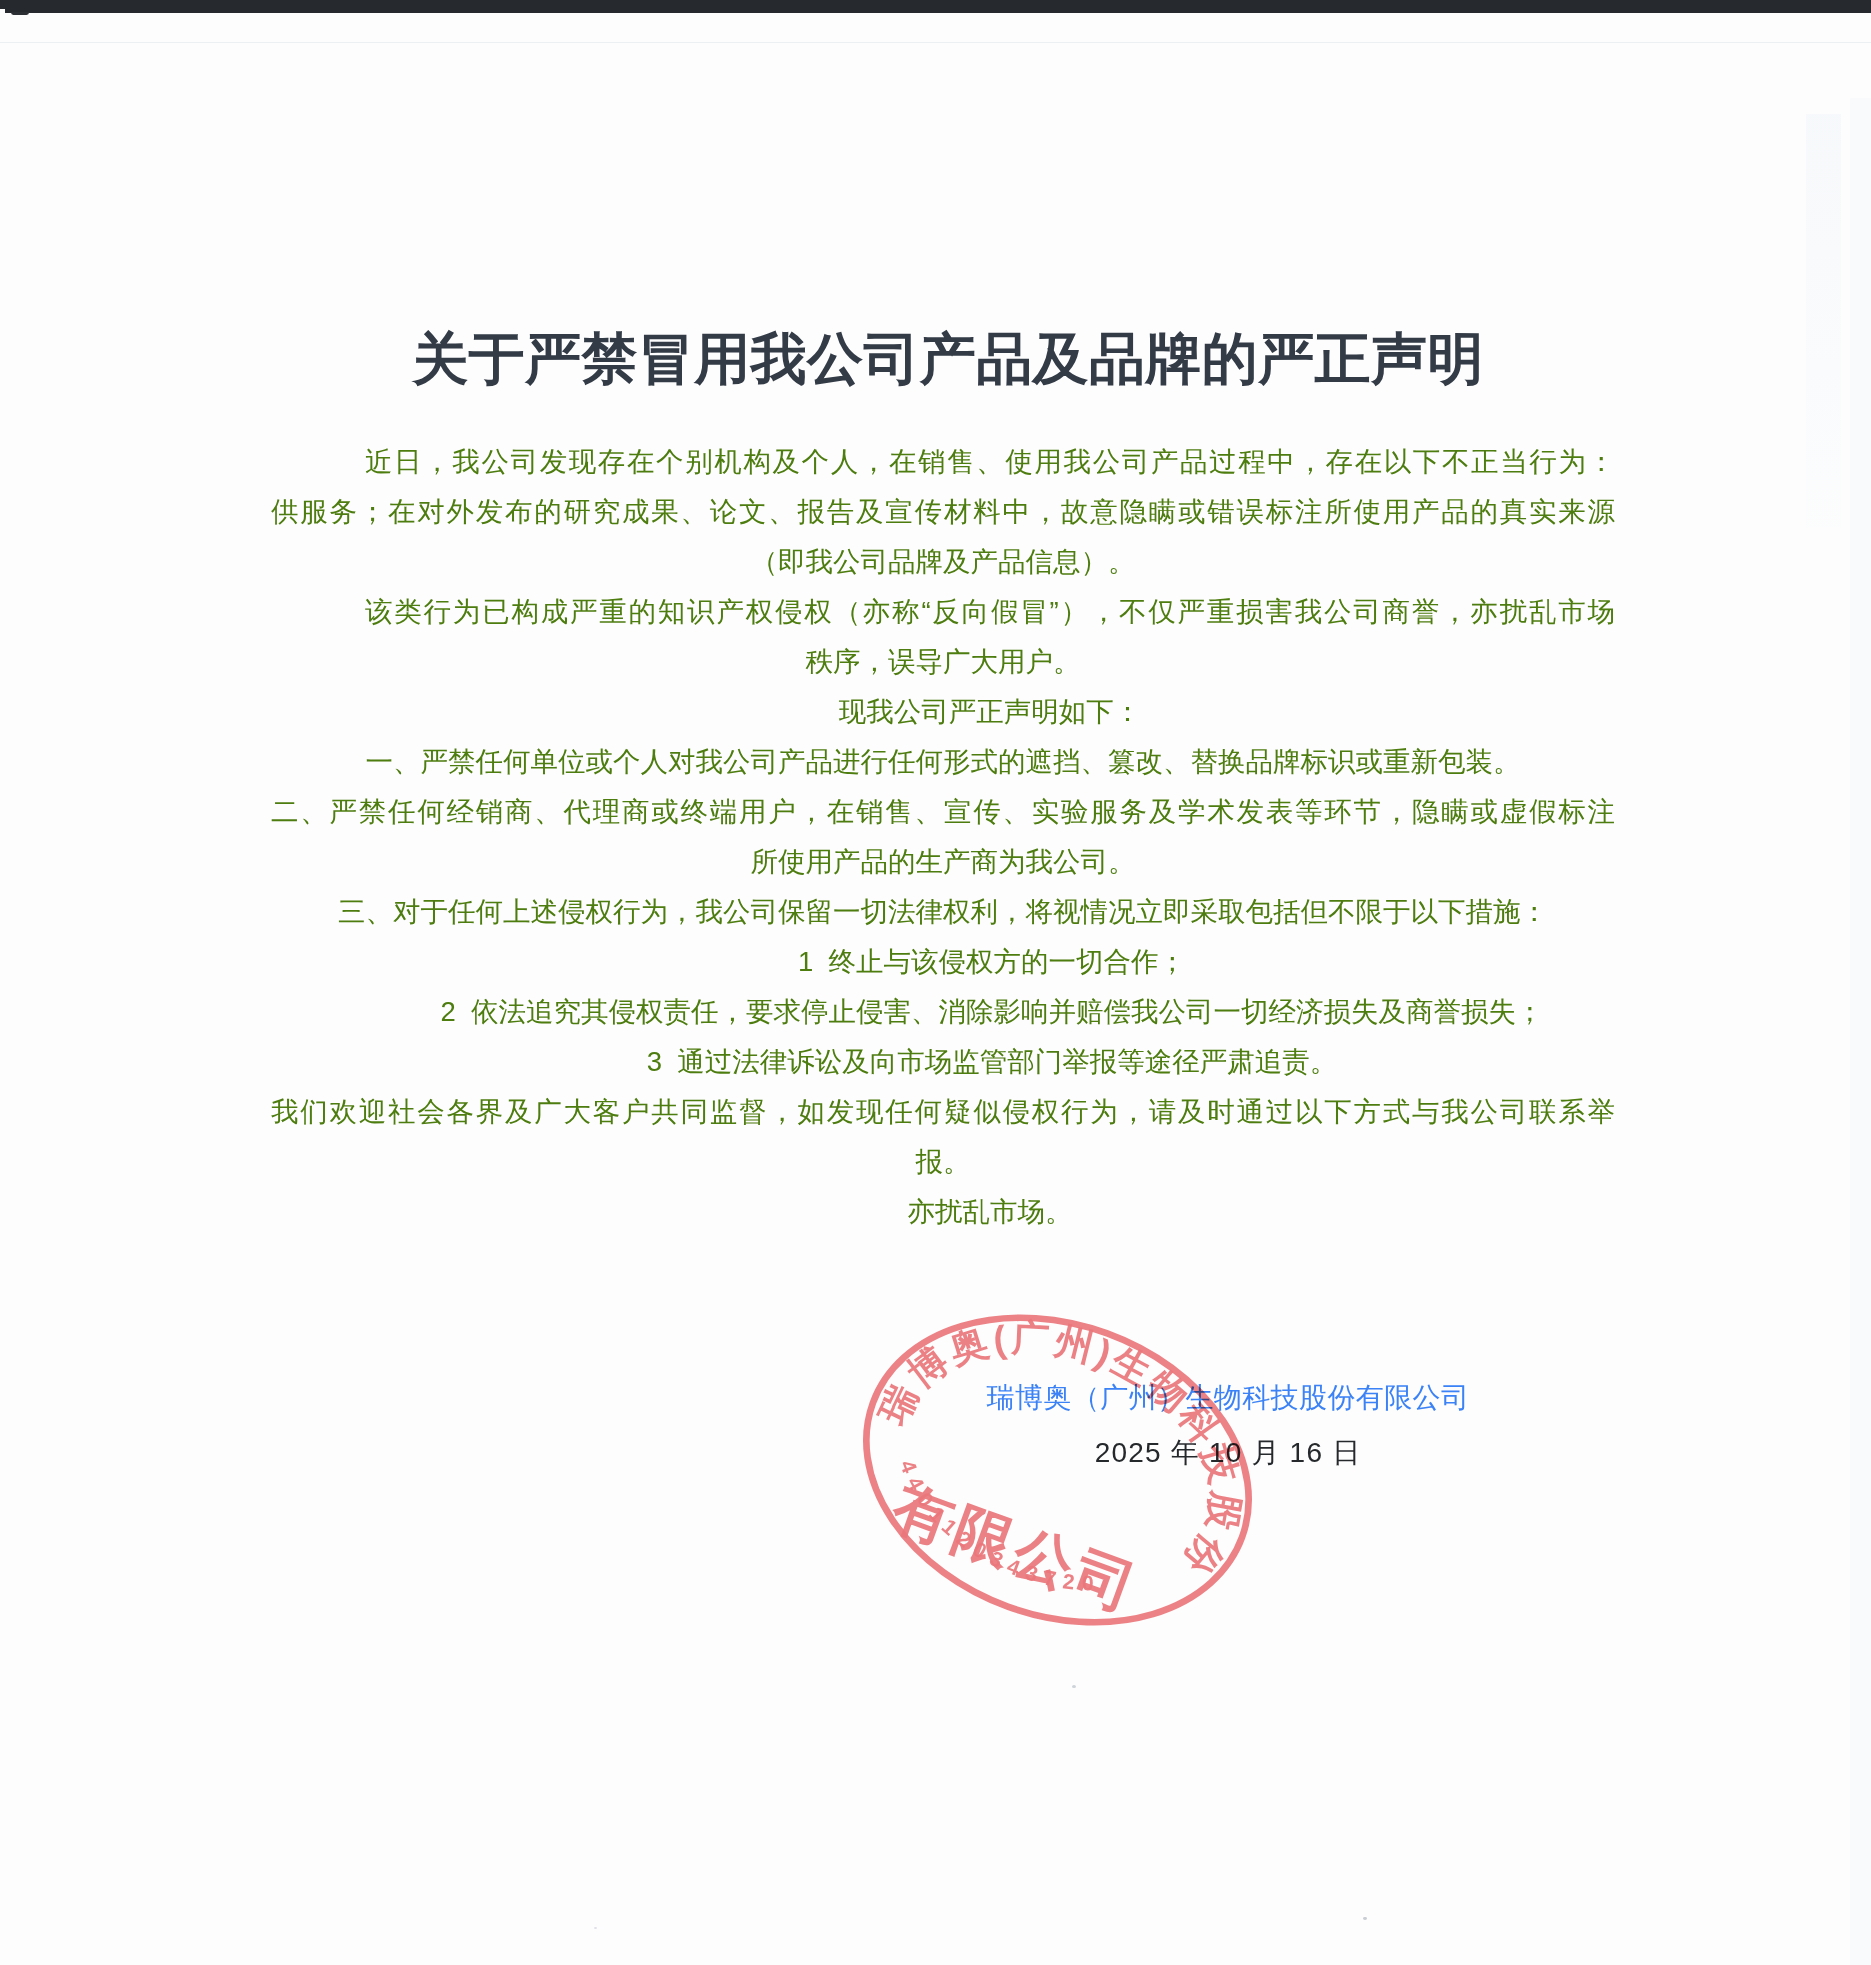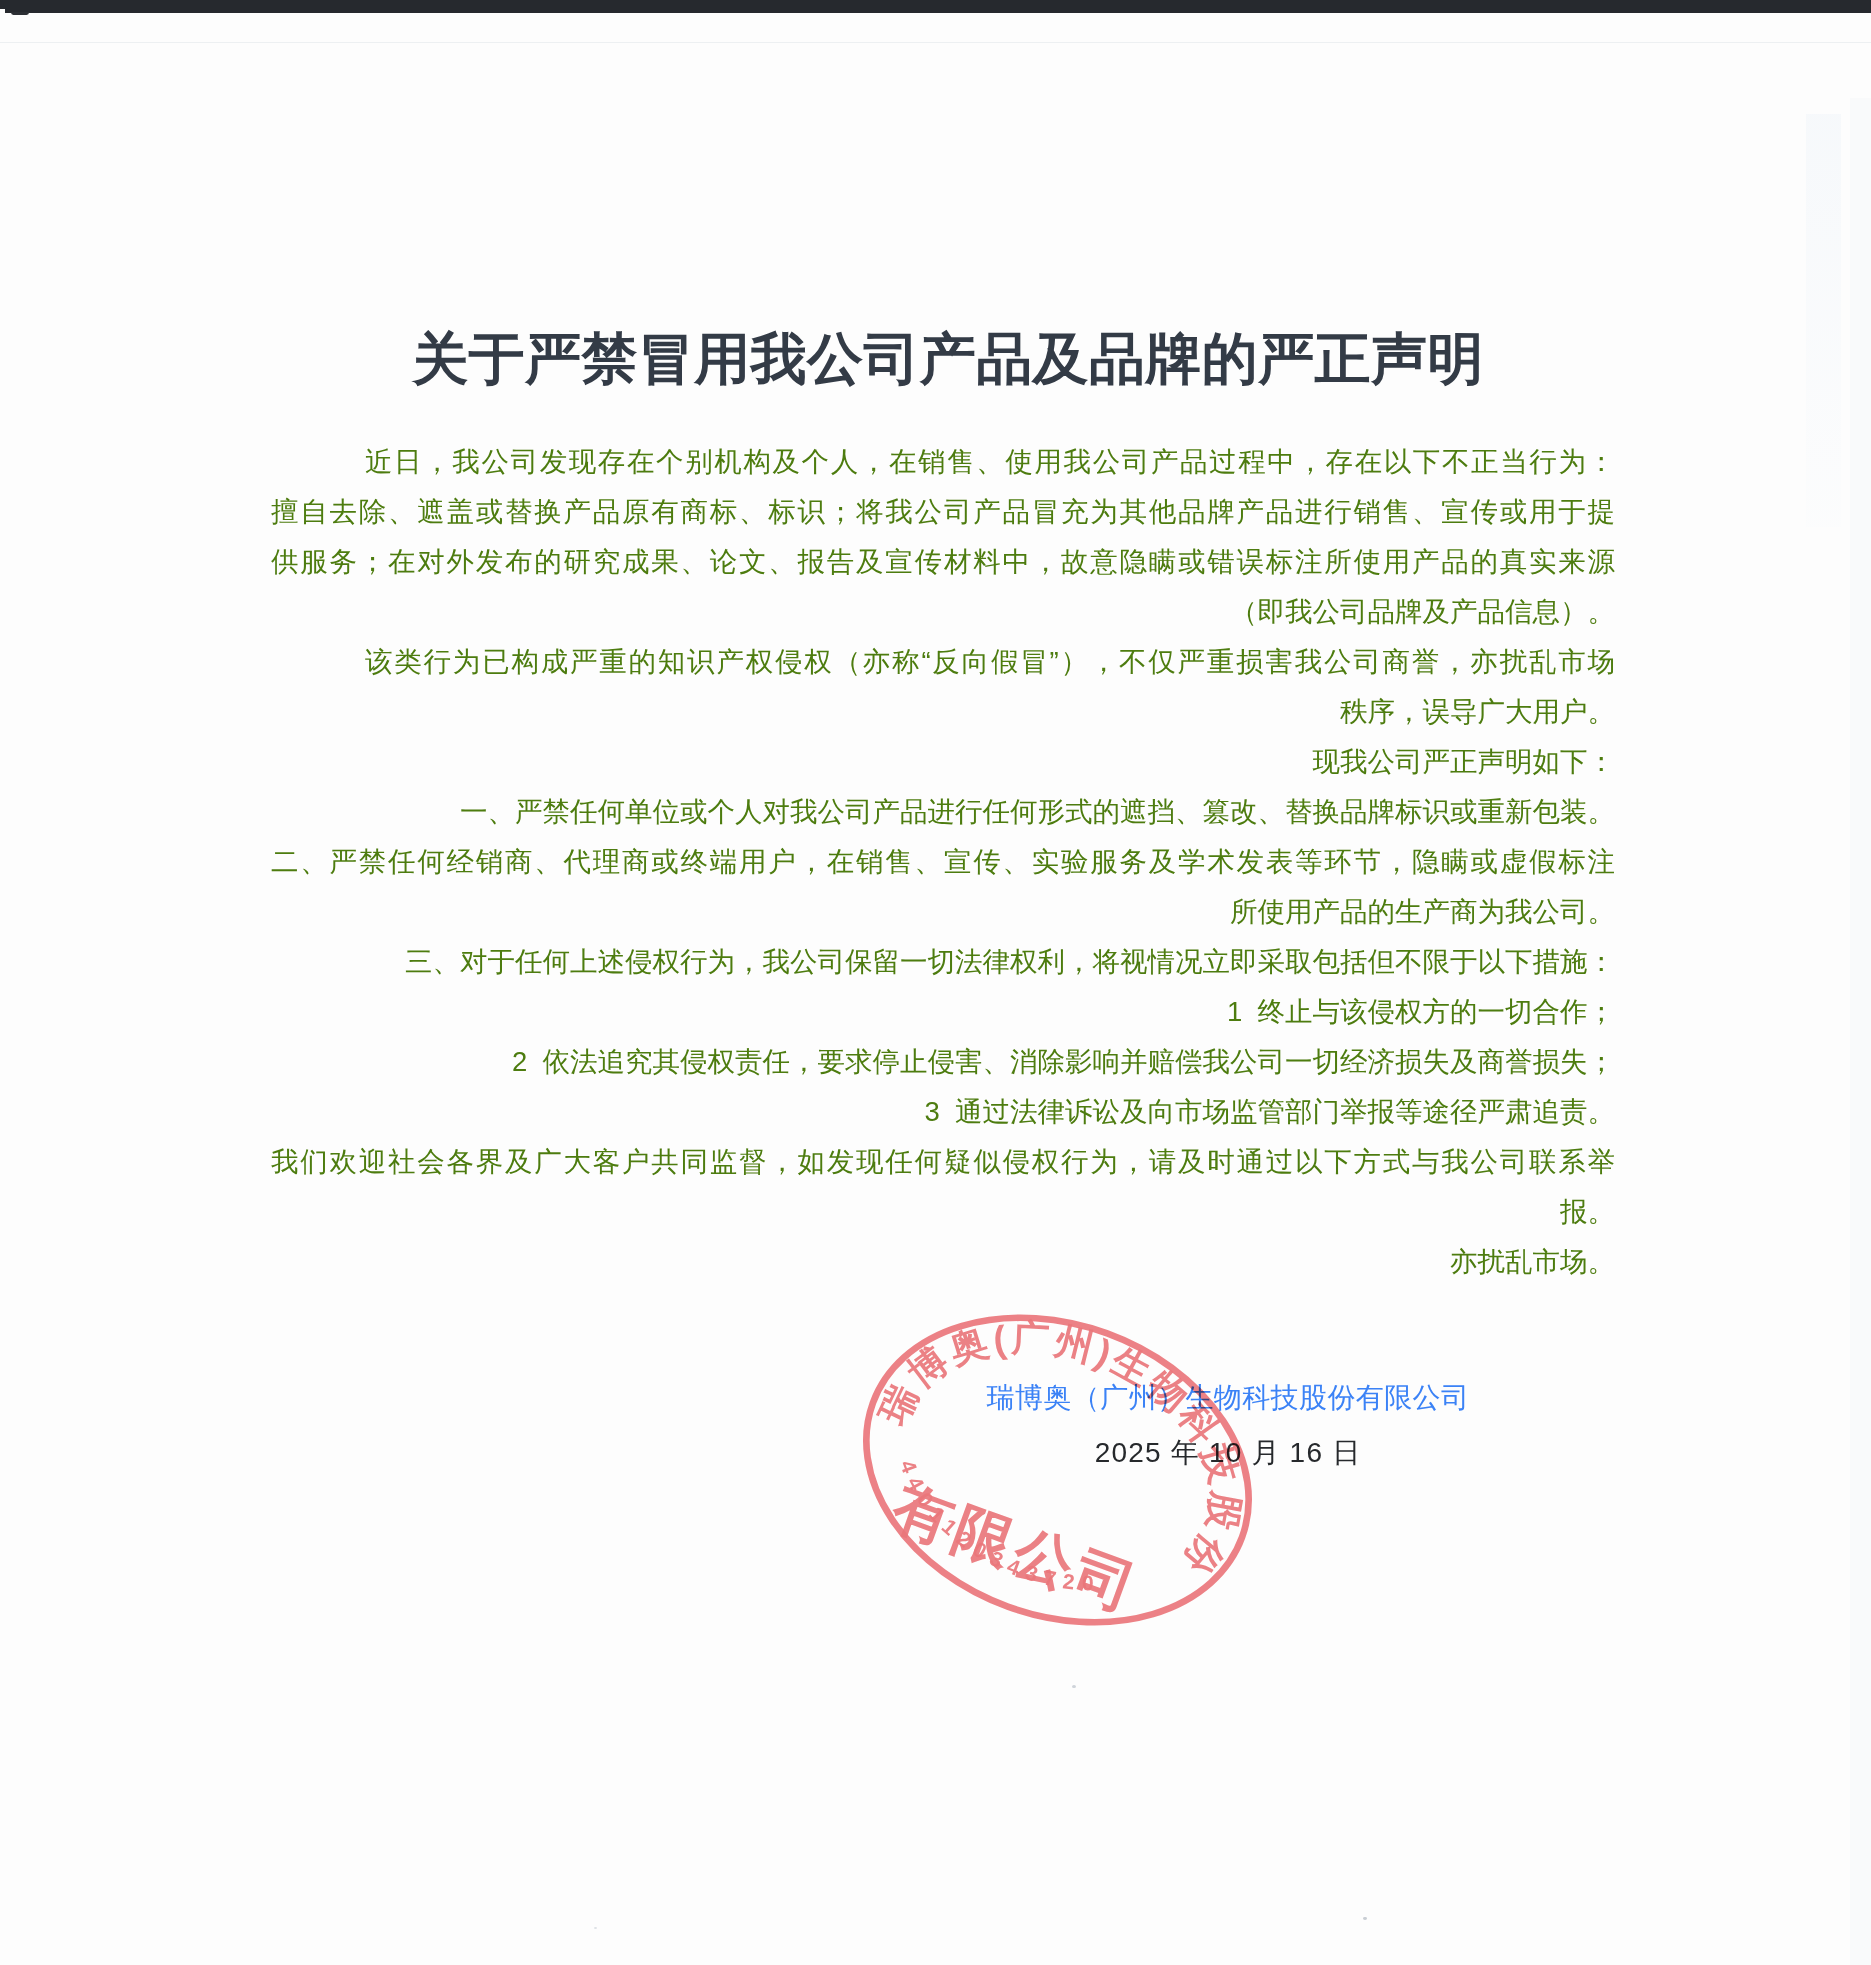--- a/index.html
+++ b/index.html
@@ -27,21 +27,21 @@
     font-size:56px;font-weight:600;color:#333b46;
     letter-spacing:0.4px;
   }
   .body-block{
     position:absolute;left:271px;top:437px;width:1344px;
     font-size:27.5px;color:#4d7c0f;
   }
   .line{
     line-height:50px;height:50px;
     white-space:pre-wrap;
-    text-align:right;
+    text-align:center;
   }
   .jfull{text-align:justify;text-align-last:justify;}
   .indent{padding-left:94px;}
   .jfull.indent{text-indent:94px;padding-left:0;}
   .sub{padding-left:98px;}
 
   .sig-company{
     position:absolute;left:943px;top:1379px;width:570px;
     text-align:center;font-size:28px;color:#3b82f6;letter-spacing:0.4px;
   }
@@ -67,21 +67,20 @@
   <div class="streak-far-right"></div>
 
   <div class="speck-a"></div>
   <div class="speck-b"></div>
   <div class="speck-c"></div>
 
   <h1 class="title">关于严禁冒用我公司产品及品牌的严正声明</h1>
 
   <div class="body-block">
     <div class="line jfull indent">近日，我公司发现存在个别机构及个人，在销售、使用我公司产品过程中，存在以下不正当行为：</div>
-    <div class="line jfull">擅自去除、遮盖或替换产品原有商标、标识；将我公司产品冒充为其他品牌产品进行销售、宣传或用于提</div>
     <div class="line jfull">供服务；在对外发布的研究成果、论文、报告及宣传材料中，故意隐瞒或错误标注所使用产品的真实来源</div>
     <div class="line">（即我公司品牌及产品信息）。</div>
     <div class="line jfull indent">该类行为已构成严重的知识产权侵权（亦称“反向假冒”），不仅严重损害我公司商誉，亦扰乱市场</div>
     <div class="line">秩序，误导广大用户。</div>
     <div class="line indent">现我公司严正声明如下：</div>
     <div class="line">一、严禁任何单位或个人对我公司产品进行任何形式的遮挡、篡改、替换品牌标识或重新包装。</div>
     <div class="line jfull">二、严禁任何经销商、代理商或终端用户，在销售、宣传、实验服务及学术发表等环节，隐瞒或虚假标注</div>
     <div class="line">所使用产品的生产商为我公司。</div>
     <div class="line">三、对于任何上述侵权行为，我公司保留一切法律权利，将视情况立即采取包括但不限于以下措施：</div>
     <div class="line sub">1  终止与该侵权方的一切合作；</div>

